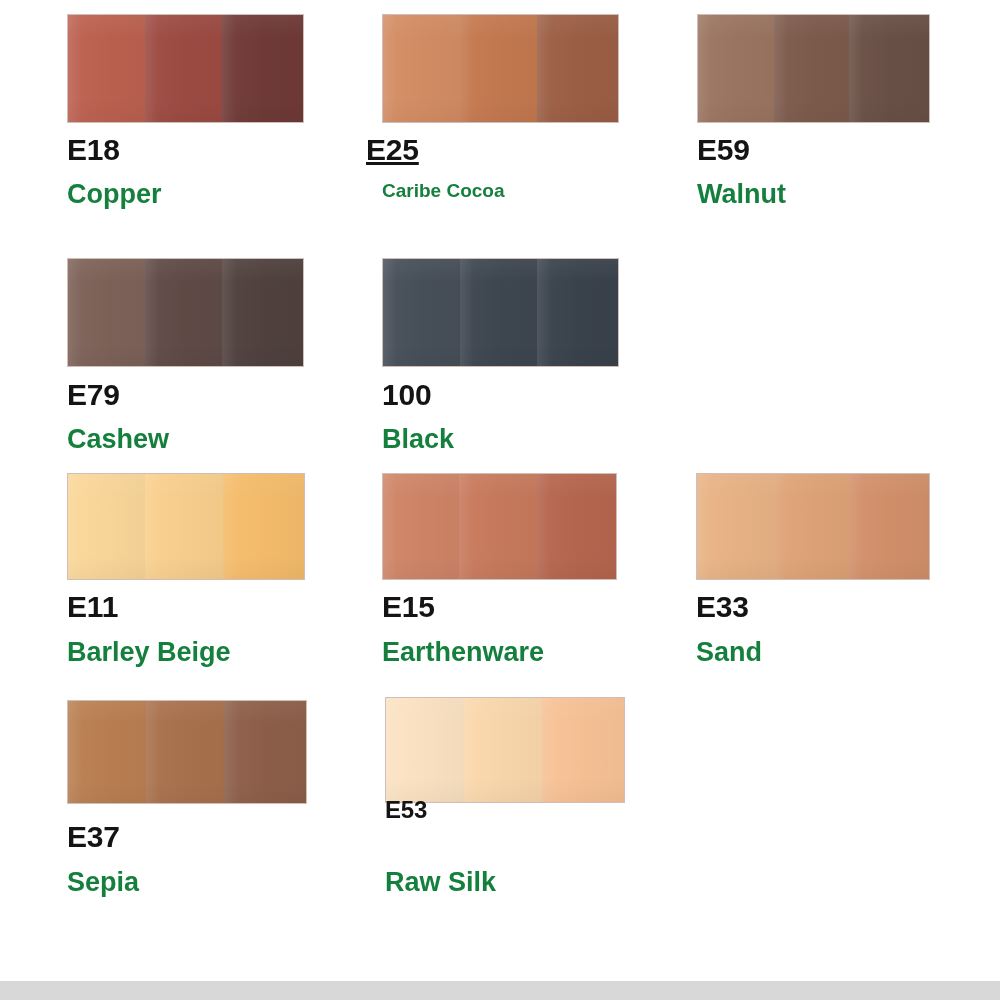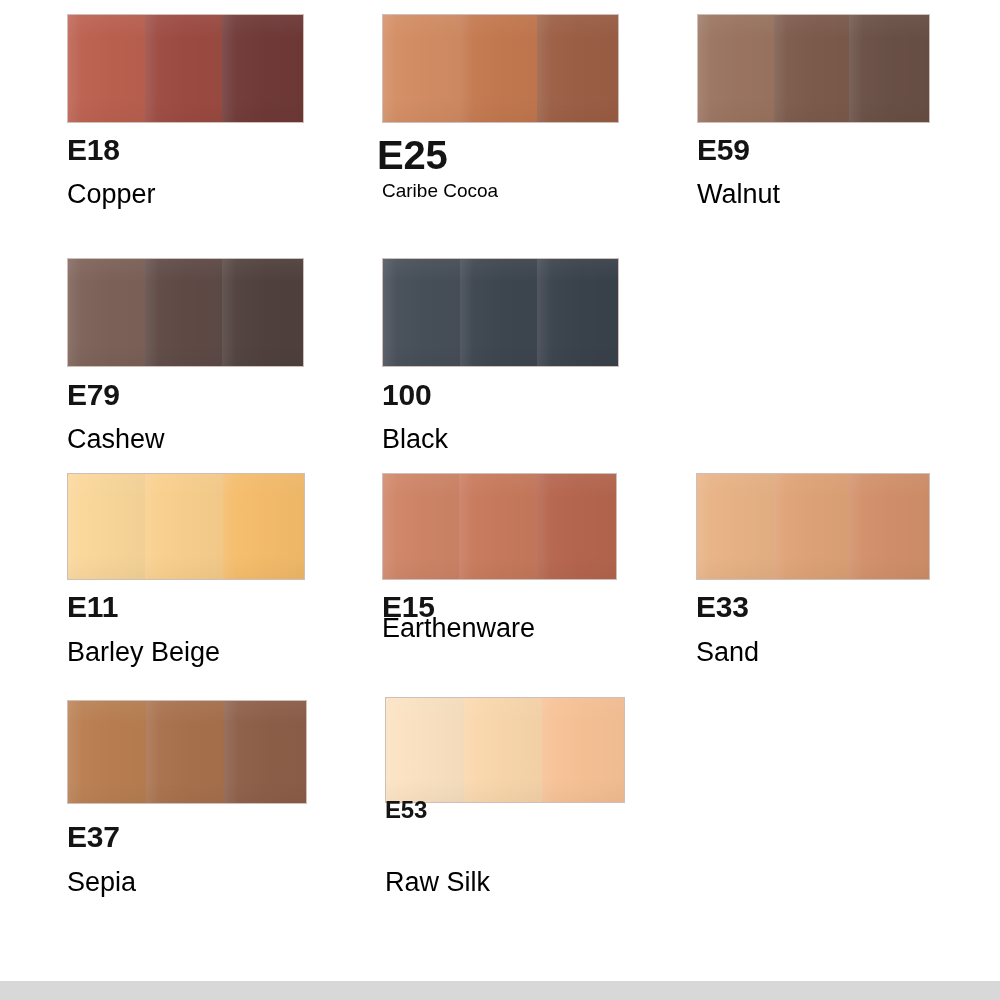--- a/index.html
+++ b/index.html
@@ -87,22 +87,22 @@
     font-weight: bold;
     color: #141414;
     letter-spacing: -0.2px;
     white-space: nowrap;
     line-height: 1;
   }
 
   .swatch-name {
     position: absolute;
     left: 1px;
-    color: #000000;
-    font-weight: 400;
+    color: #15803d;
+    font-weight: 700;
     white-space: nowrap;
     line-height: 1;
   }
 
   
   .banner {
     position: absolute;
     left: 0;
     width: 1000px;
     display: flex;
@@ -143,21 +143,21 @@
         <div class="swatch-code" style="left: 67px; top: 135px; font-size: 30px;">E18</div>
         <div class="swatch-name" style="left: 67px; top: 181px; font-size: 27px;">Copper</div>
       </div>
       <div class="swatch-cell" style="left: 0px; top: 0px;">
         <div class="swatch-chip" style="left: 382px; top: 14px; width: 237px; height: 109px;">
           <div class="band b1" style="background: rgb(211, 141, 100);"></div>
           <div class="band b2" style="background: rgb(196, 121, 79);"></div>
           <div class="band b3" style="background: rgb(156, 95, 69);"></div>
           <div class="chip-sheen"></div>
         </div>
-        <div class="swatch-code" style="left: 377px; top: 135px; font-size: 40px;">E25</div>
+        <div class="swatch-code" style="left: 366px; top: 135px; font-size: 30px; text-decoration: underline;">E25</div>
         <div class="swatch-name" style="left: 382px; top: 181px; font-size: 19px;">Caribe Cocoa</div>
       </div>
       <div class="swatch-cell" style="left: 0px; top: 0px;">
         <div class="swatch-chip" style="left: 697px; top: 14px; width: 233px; height: 109px;">
           <div class="band b1" style="background: rgb(155, 117, 97);"></div>
           <div class="band b2" style="background: rgb(125, 91, 76);"></div>
           <div class="band b3" style="background: rgb(106, 80, 70);"></div>
           <div class="chip-sheen"></div>
         </div>
         <div class="swatch-code" style="left: 697px; top: 135px; font-size: 30px;">E59</div>
@@ -194,21 +194,21 @@
         <div class="swatch-name" style="left: 67px; top: 639px; font-size: 27px;">Barley Beige</div>
       </div>
       <div class="swatch-cell" style="left: 0px; top: 0px;">
         <div class="swatch-chip" style="left: 382px; top: 473px; width: 235px; height: 107px;">
           <div class="band b1" style="background: rgb(207, 133, 103);"></div>
           <div class="band b2" style="background: rgb(200, 122, 92);"></div>
           <div class="band b3" style="background: rgb(182, 102, 78);"></div>
           <div class="chip-sheen"></div>
         </div>
         <div class="swatch-code" style="left: 382px; top: 592px; font-size: 30px;">E15</div>
-        <div class="swatch-name" style="left: 382px; top: 615px; font-size: 27px;">Earthenware</div>
+        <div class="swatch-name" style="left: 382px; top: 639px; font-size: 27px;">Earthenware</div>
       </div>
       <div class="swatch-cell" style="left: 0px; top: 0px;">
         <div class="swatch-chip" style="left: 696px; top: 473px; width: 234px; height: 107px;">
           <div class="band b1" style="background: rgb(232, 179, 134);"></div>
           <div class="band b2" style="background: rgb(223, 163, 119);"></div>
           <div class="band b3" style="background: rgb(210, 144, 106);"></div>
           <div class="chip-sheen"></div>
         </div>
         <div class="swatch-code" style="left: 696px; top: 592px; font-size: 30px;">E33</div>
         <div class="swatch-name" style="left: 696px; top: 639px; font-size: 27px;">Sand</div>

